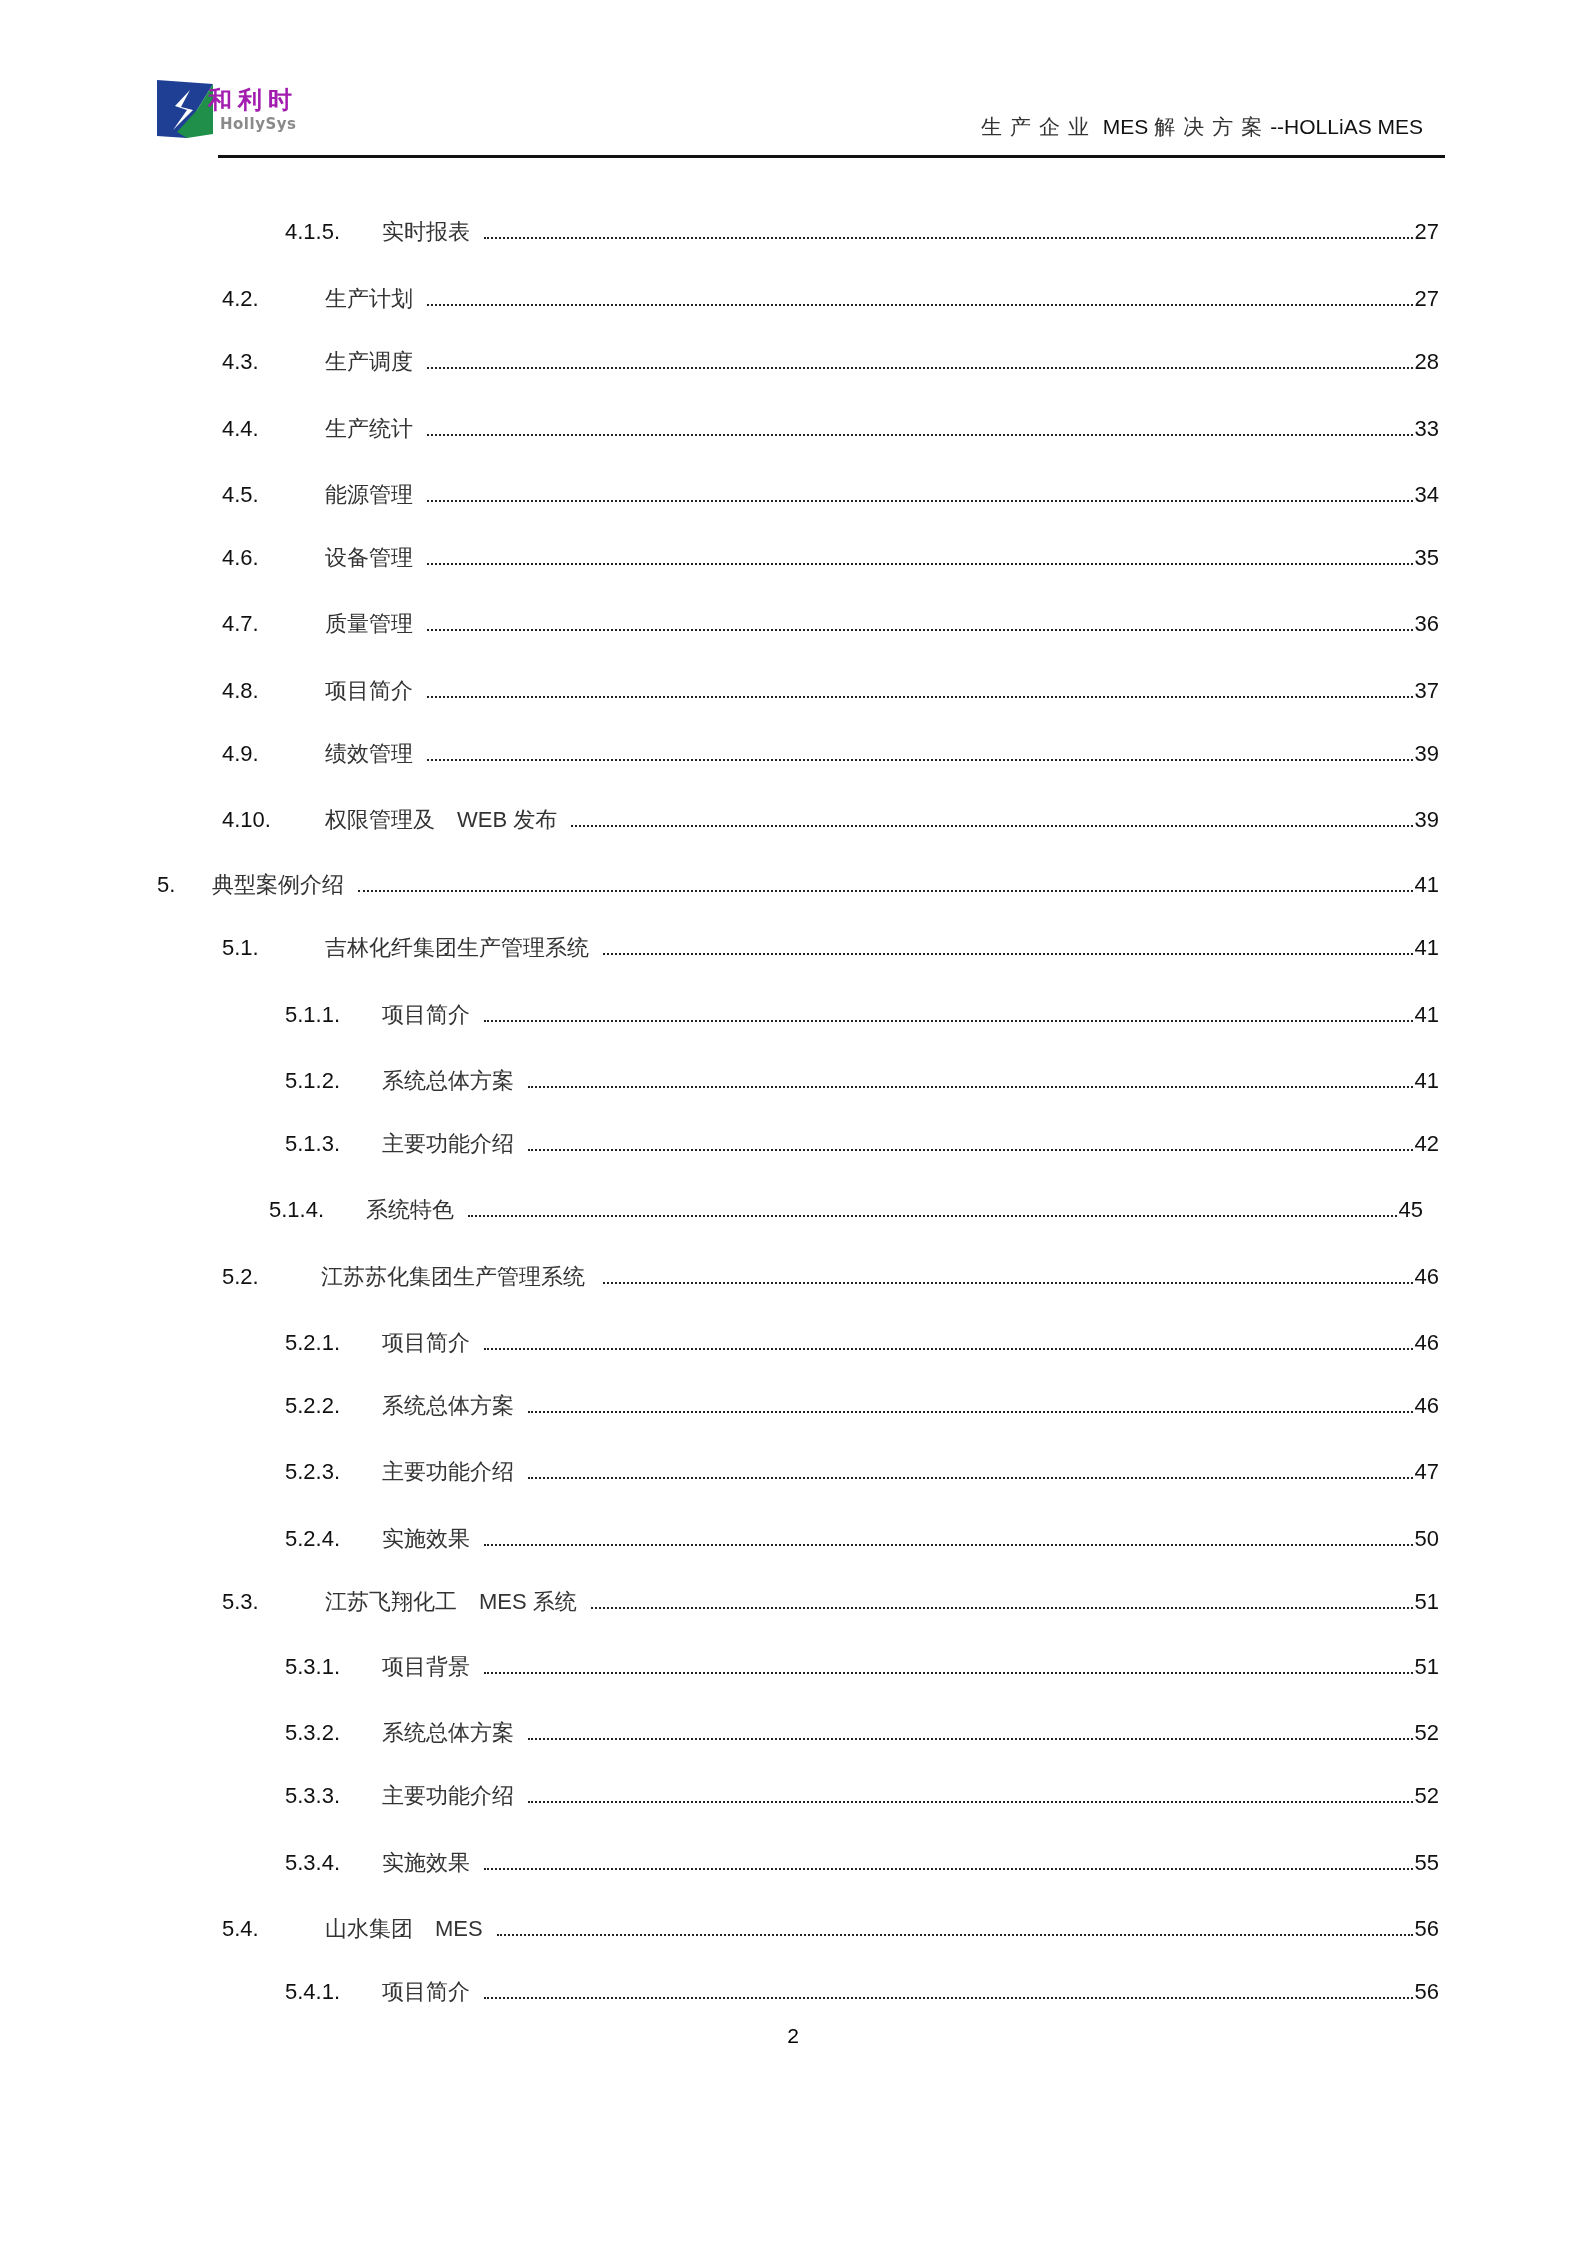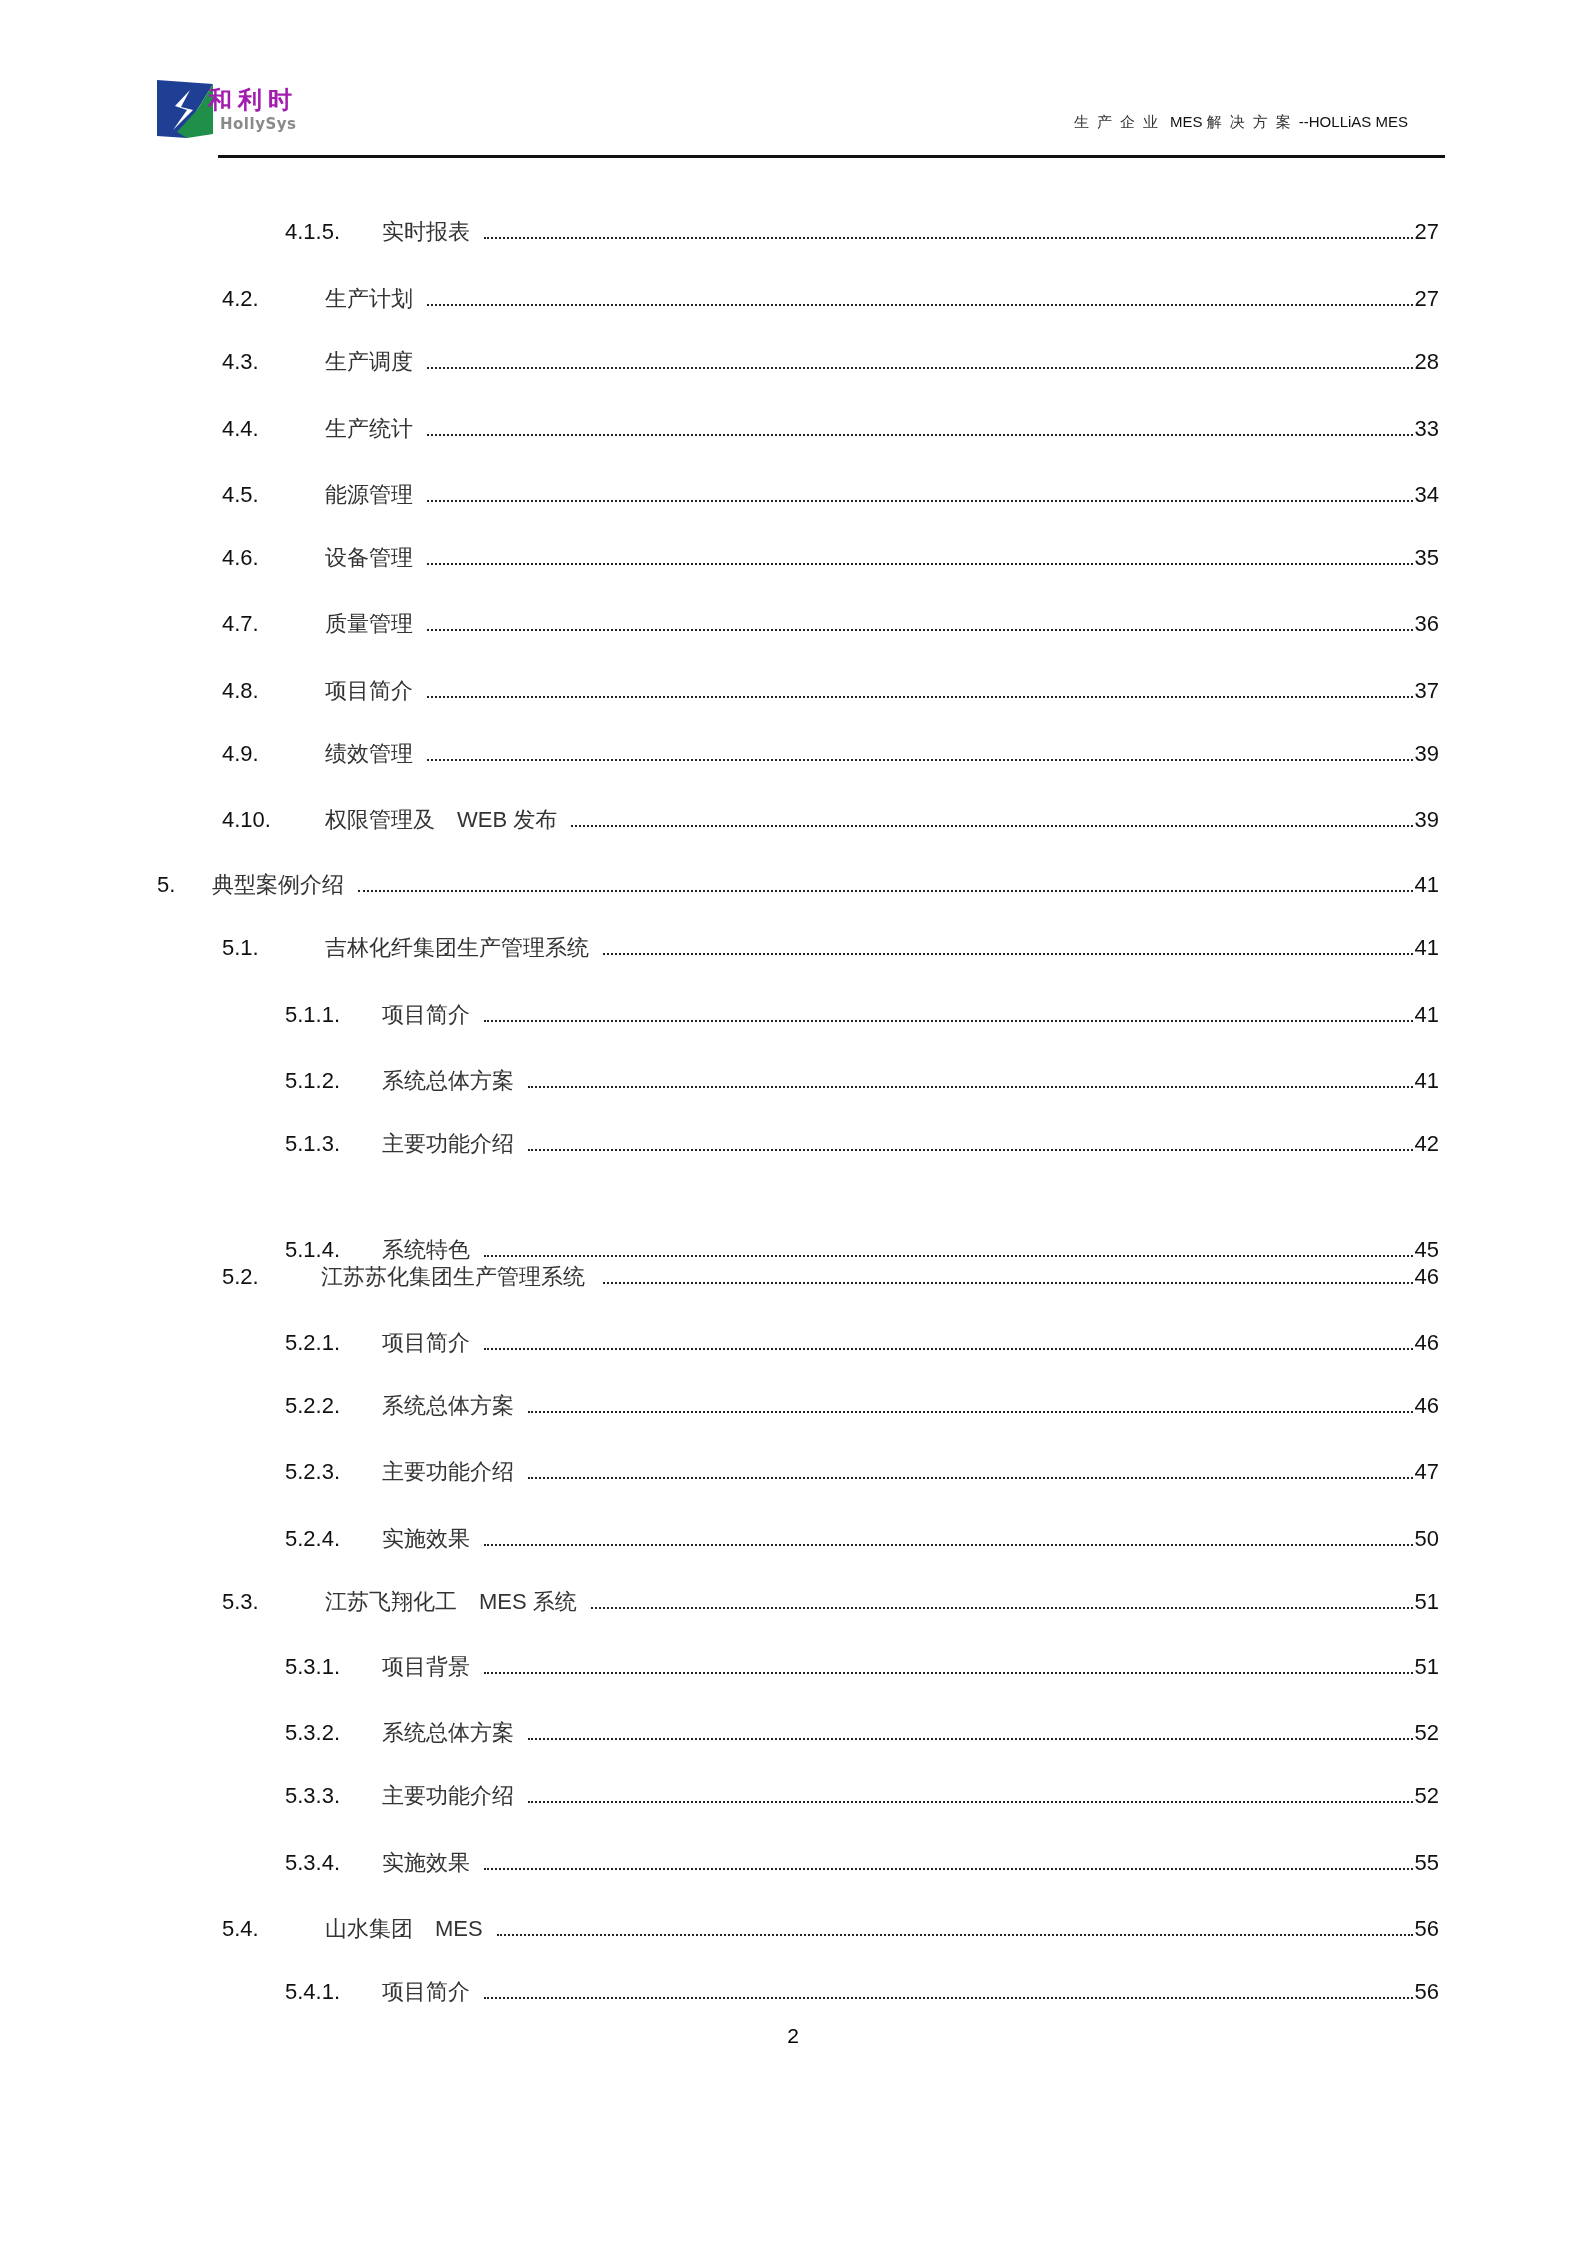--- a/index.html
+++ b/index.html
@@ -4,21 +4,21 @@
 <style>
   html, body { margin: 0; padding: 0; background: #ffffff; }
   body { width: 1586px; height: 2244px; position: relative; overflow: hidden;
          font-family: "Liberation Sans", "DejaVu Sans", sans-serif; color: #000; }
   .logo { position: absolute; left: 157px; top: 80px; width: 165px; height: 60px; }
   .logo-mark { position: absolute; left: 0; top: 0; width: 56px; height: 58px; }
   .logo-cn { position: absolute; left: 51px; top: 4px; font-family: "DejaVu Serif", serif;
              font-size: 24px; font-weight: bold; letter-spacing: 6px; color: #a21caf; white-space: nowrap; }
   .logo-en { position: absolute; left: 63px; top: 35px; font-family: "DejaVu Sans", sans-serif;
              font-size: 15px; font-weight: bold; color: #8a8a8a; letter-spacing: 0.5px; }
-  .header-title { position: absolute; right: 178px; top: 113px; font-size: 15px; white-space: nowrap; color: #111; }
+  .header-title { position: absolute; right: 163px; top: 113px; font-size: 21px; white-space: nowrap; color: #111; }
   .header-title .cn { letter-spacing: 8px; color: #333; }
   .header-rule { position: absolute; left: 218px; top: 155px; width: 1227px; height: 3px; background: #111; }
   .toc { position: absolute; left: 0; top: 0; width: 1586px; }
   .row { position: absolute; height: 30px; display: flex; align-items: center; font-size: 22px; white-space: nowrap; }
   .row .num { position: absolute; left: 0; top: 0; line-height: 30px; color: #111; }
   .row .title { position: absolute; top: 0; line-height: 30px; color: #333; }
   .row .leader { position: absolute; top: 0; height: 30px; }
   .row .leader::before { content: ""; position: absolute; left: 0; right: 0; bottom: 8px;
                          border-bottom: 2px dotted #222; }
   .row .page { position: absolute; top: 0; line-height: 30px; color: #111; }
@@ -128,21 +128,21 @@
       <span class="title" style="left: 97px;">系统总体方案</span>
       <span class="page" style="right: 6px;">41</span>
       <span class="leader" style="left: 243px; width: 885px;"></span>
     </div>
     <div class="row" style="top: 1129px; left: 285px; width: 1160px;">
       <span class="num">5.1.3.</span>
       <span class="title" style="left: 97px;">主要功能介绍</span>
       <span class="page" style="right: 6px;">42</span>
       <span class="leader" style="left: 243px; width: 885px;"></span>
     </div>
-    <div class="row" style="top: 1195px; left: 285px; width: 1160px; margin-top: 40px;">
+    <div class="row" style="top: 1195px; left: 269px; width: 1160px;">
       <span class="num">5.1.4.</span>
       <span class="title" style="left: 97px;">系统特色</span>
       <span class="page" style="right: 6px;">45</span>
       <span class="leader" style="left: 199px; width: 929px;"></span>
     </div>
     <div class="row" style="top: 1262px; left: 222px; width: 1223px;">
       <span class="num">5.2.</span>
       <span class="title" style="left: 99px;">江苏苏化集团生产管理系统</span>
       <span class="page" style="right: 6px;">46</span>
       <span class="leader" style="left: 381px; width: 810px;"></span>

